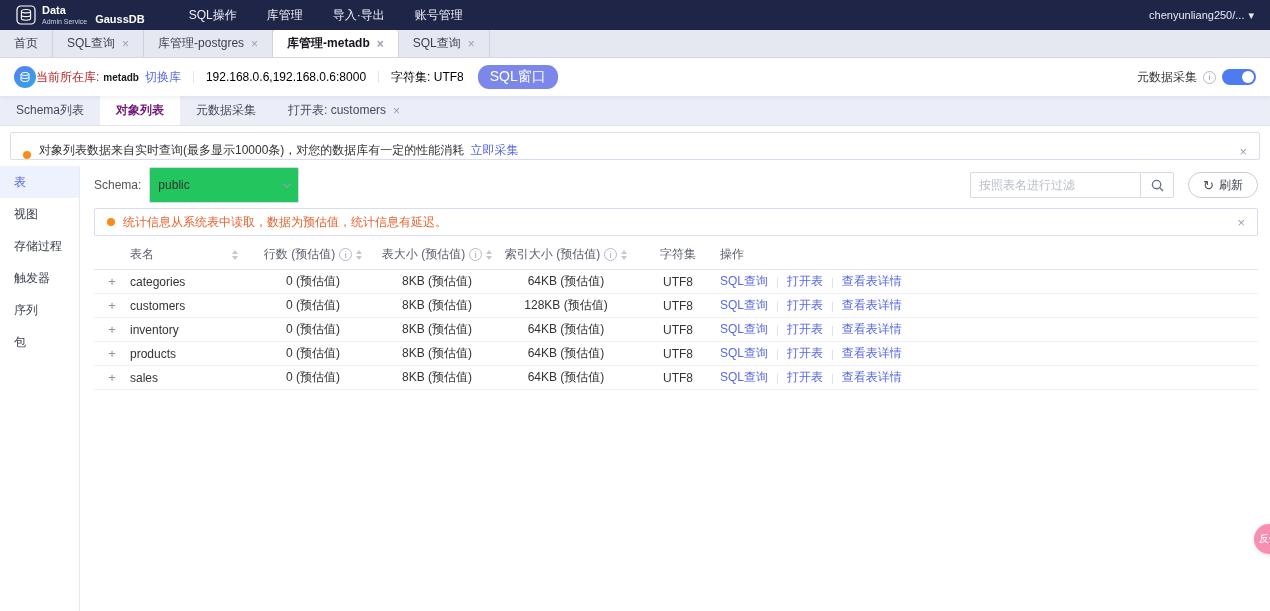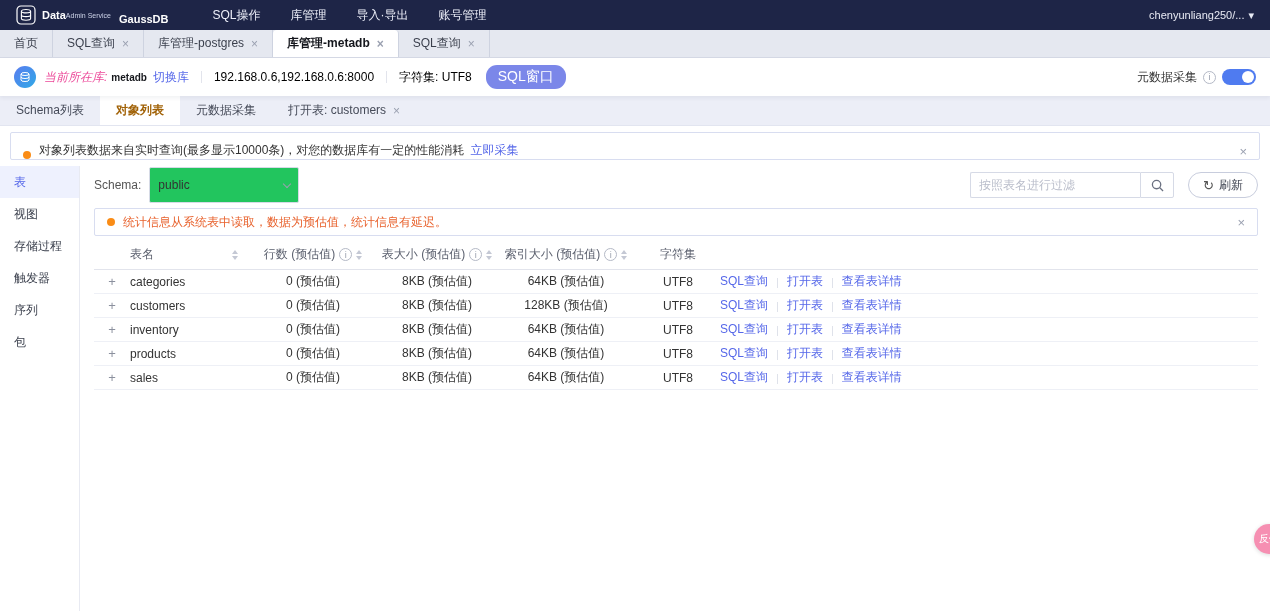--- a/index.html
+++ b/index.html
@@ -3,57 +3,57 @@
 <meta charset="utf-8">
 <style>
   * { margin:0; padding:0; box-sizing:border-box; }
   html,body { width:1270px; height:611px; }
   body { font-family:"Liberation Sans","DejaVu Sans",sans-serif; font-size:12px; color:#333;
          background:#fff; overflow:hidden; position:relative; }
 
   
   .topbar { height:30px; background:#1e2547; display:flex; align-items:center; padding:0 16px; color:#fff; }
   .brand { display:flex; align-items:center; gap:6px; }
-  .brand-stack { display:flex; flex-direction:row; line-height:1; }
+  .brand-stack { display:flex; flex-direction:column; line-height:1; }
   .brand-line1 { font-size:11px; font-weight:bold; }
   .brand-line2 { font-size:7px; color:#cdd3e8; margin-top:2px; }
   .brand-product { font-size:11px; font-weight:bold; margin-left:2px; align-self:flex-end; }
   .topbar-menu { display:flex; gap:30px; margin-left:44px; }
   .menu-item { font-size:12px; color:#eef0fa; cursor:pointer; }
   .topbar-user { margin-left:auto; display:flex; align-items:center; gap:4px; font-size:11px; color:#e8eaf4; cursor:pointer; }
 
   
   .tabbar { height:28px; background:#e5e8f0; display:flex; border-bottom:1px solid #d6dae6; }
   .tab { display:flex; align-items:center; gap:7px; padding:0 14px; border-right:1px solid #ced3e0;
          color:#3a3f4c; cursor:pointer; font-size:12px; }
   .tab.active { background:#fff; font-weight:bold; color:#14161c; border-radius:4px 4px 0 0; }
   .close { color:#9aa0b0; font-size:12px; cursor:pointer; }
 
   
   .infobar { height:38px; background:#fff; display:flex; align-items:center; padding:0 14px;
              box-shadow:0 2px 4px rgba(40,50,90,.07); position:relative; z-index:3; }
   .db-logo { width:22px; height:22px; border-radius:50%; flex:none;
              background:linear-gradient(135deg,#5a7cf0,#2fa9e6); display:flex; align-items:center; justify-content:center; }
-  .info-label { margin-left:8px; color:#ec4899;font-style:italic; }
+  .info-label { color:#b91c1c; }
   .db-name { font-size:10px; font-weight:bold; color:#16181d; margin:0 6px 0 4px; }
   .link { color:#5567e9; cursor:pointer; }
   .vsep { width:1px; height:12px; background:#e2e4ec; margin:0 12px; }
   .addr, .charset { color:#000000; }
   .pill { margin-left:14px; background:#7b87e9; color:#fff; font-size:14px; padding:3px 12px;
           border-radius:11px; border:none; cursor:pointer; font-family:inherit; }
   .infobar-right { margin-left:auto; display:flex; align-items:center; gap:6px; }
   .toggle { width:34px; height:16px; border-radius:8px; background:#4f7bf0; position:relative; cursor:pointer; }
   .toggle .knob { position:absolute; top:2px; right:2px; width:12px; height:12px; border-radius:50%; background:#fff; }
   .info-ic { width:13px; height:13px; border-radius:50%; border:1px solid #b4b9c6; color:#9aa0ae;
              font-size:9px; display:inline-flex; align-items:center; justify-content:center; font-style:normal; flex:none; }
 
   
   .subtabbar { height:30px; background:#eceef7; display:flex; border-bottom:1px solid #e2e5f0; }
   .subtab { display:flex; align-items:center; gap:7px; padding:0 16px; color:#454a58; cursor:pointer; }
-  .subtab.active { background:#fff; color:#a16207; font-weight:bold; }
+  .subtab.active { background:#fff; color:#701a75; font-weight:bold; }
 
   
   .notice { margin:6px 10px; height:28px; border:1px solid #d8ddf0; border-radius:2px; background:#fff;
             display:flex; align-items:flex-end; padding:0 12px; }
   .dot { width:8px; height:8px; border-radius:50%; background:#fa8c16; margin-right:8px; flex:none; }
   .banner-close { margin-left:auto; color:#9aa0b0; cursor:pointer; font-size:13px; }
 
   
   .workspace { display:flex; height:445px; }
   .sidenav { width:80px; border-right:1px solid #e8eaf2; flex:none; }
@@ -282,20 +282,23 @@
         <span>索引大小 (预估值)</span>
         <i class="info-ic">i</i>
         <span class="sort">
             <i class="up"></i>
             <i class="dn"></i>
           </span>
       </div>
       <div class="th c-center">
         <span>字符集</span>
       </div>
+      <div class="th">
+        <span>操作</span>
+      </div>
     </div>
 
     <div>
         <div class="trow grid">
           <div class="td c-expand">+</div>
           <div class="td">categories</div>
           <div class="td c-center">0 (预估值)</div>
           <div class="td c-center">8KB (预估值)</div>
           <div class="td c-center">64KB (预估值)</div>
           <div class="td c-center">UTF8</div>

